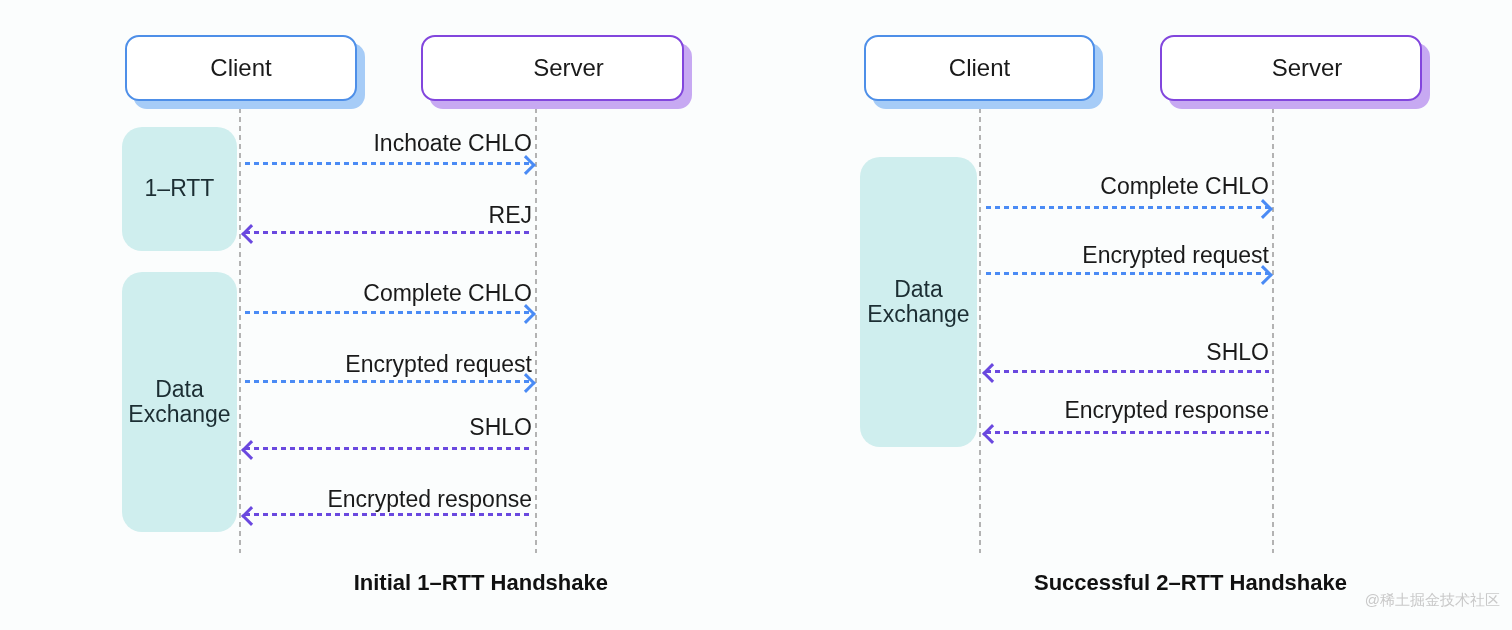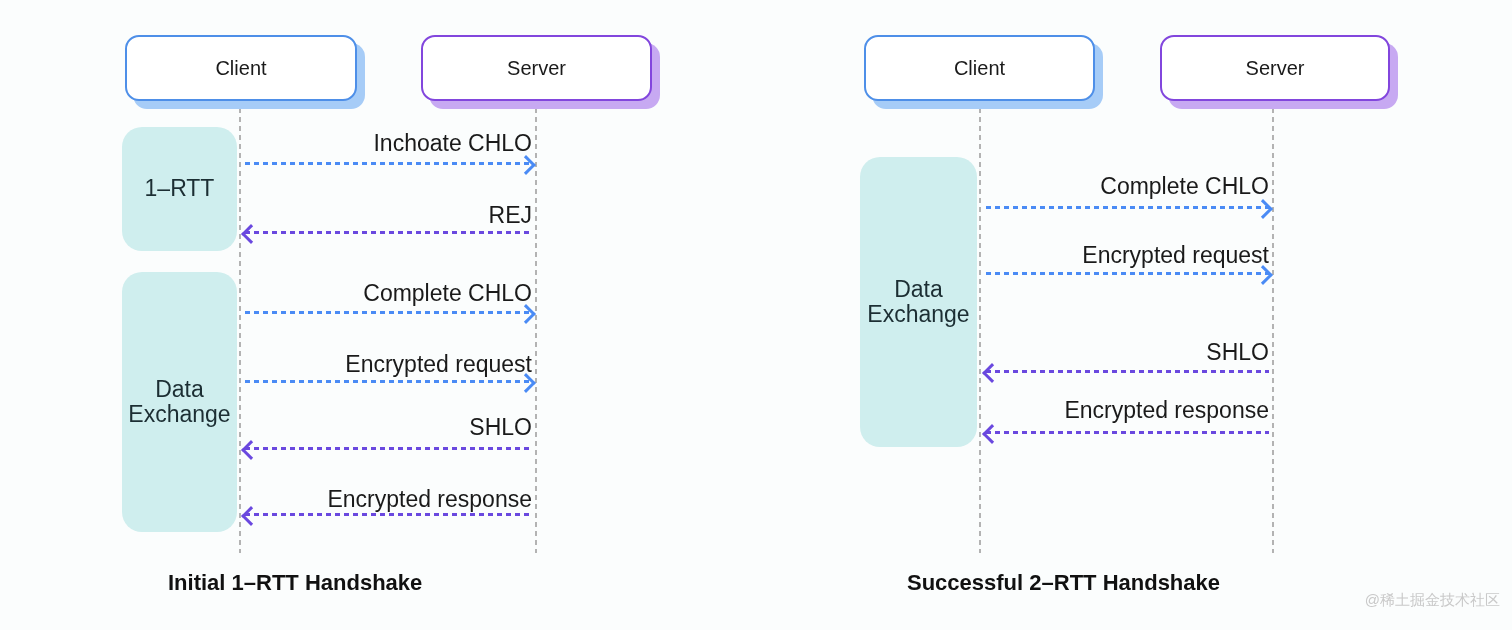--- a/index.html
+++ b/index.html
@@ -7,29 +7,30 @@
     position: relative;
     width: 1512px; height: 630px;
     background: var(--background, #fbfdfd);
     font-family: "Liberation Sans", sans-serif;
     overflow: hidden;
   }
   .actor {
     position: absolute; height: 62px;
     background: #ffffff; border-radius: 14px;
     display: flex; align-items: center; justify-content: center;
-    font-size: 20px; color: var(--label-text, #1a1a1a);
+    font-size: 24px; color: var(--label-text, #1a1a1a);
   }
   .actor.client {
     border: 2.5px solid var(--client-border, #4e8fe8);
     box-shadow: 8px 8px 0 var(--client-shadow, #a6ccf7);
   }
   .actor.server {
     border: 2.5px solid var(--server-border, #8246dd);
     box-shadow: 8px 8px 0 var(--server-shadow, #c7a9f2);
+    padding-left: 32px;
   }
   .lifeline {
     position: absolute; width: 2px;
     background-image: repeating-linear-gradient(180deg,
       var(--lifeline, #b3b3b3) 0 5px, transparent 5px 9px);
   }
   .phase {
     position: absolute;
     background: var(--phase-fill, #cfeeee);
     border-radius: 20px;
@@ -56,21 +57,21 @@
     right: -1px;
     border-top: 3px solid var(--c); border-right: 3px solid var(--c);
     transform: rotate(45deg);
   }
   .arrow.left .head {
     left: -1px;
     border-top: 3px solid var(--c); border-left: 3px solid var(--c);
     transform: rotate(-45deg);
   }
   .caption {
-    position: absolute; width: 440px; text-align: left;
+    position: absolute; width: 440px; text-align: right;
     font-size: 22px; font-weight: 700; line-height: 26px;
     color: var(--caption-text, #111111);
   }
   .watermark {
     position: absolute; right: 12px; top: 591px;
     font-size: 15px; color: var(--watermark-text, #c9c9c9);
   }
 </style>
 </head>
 <body>

